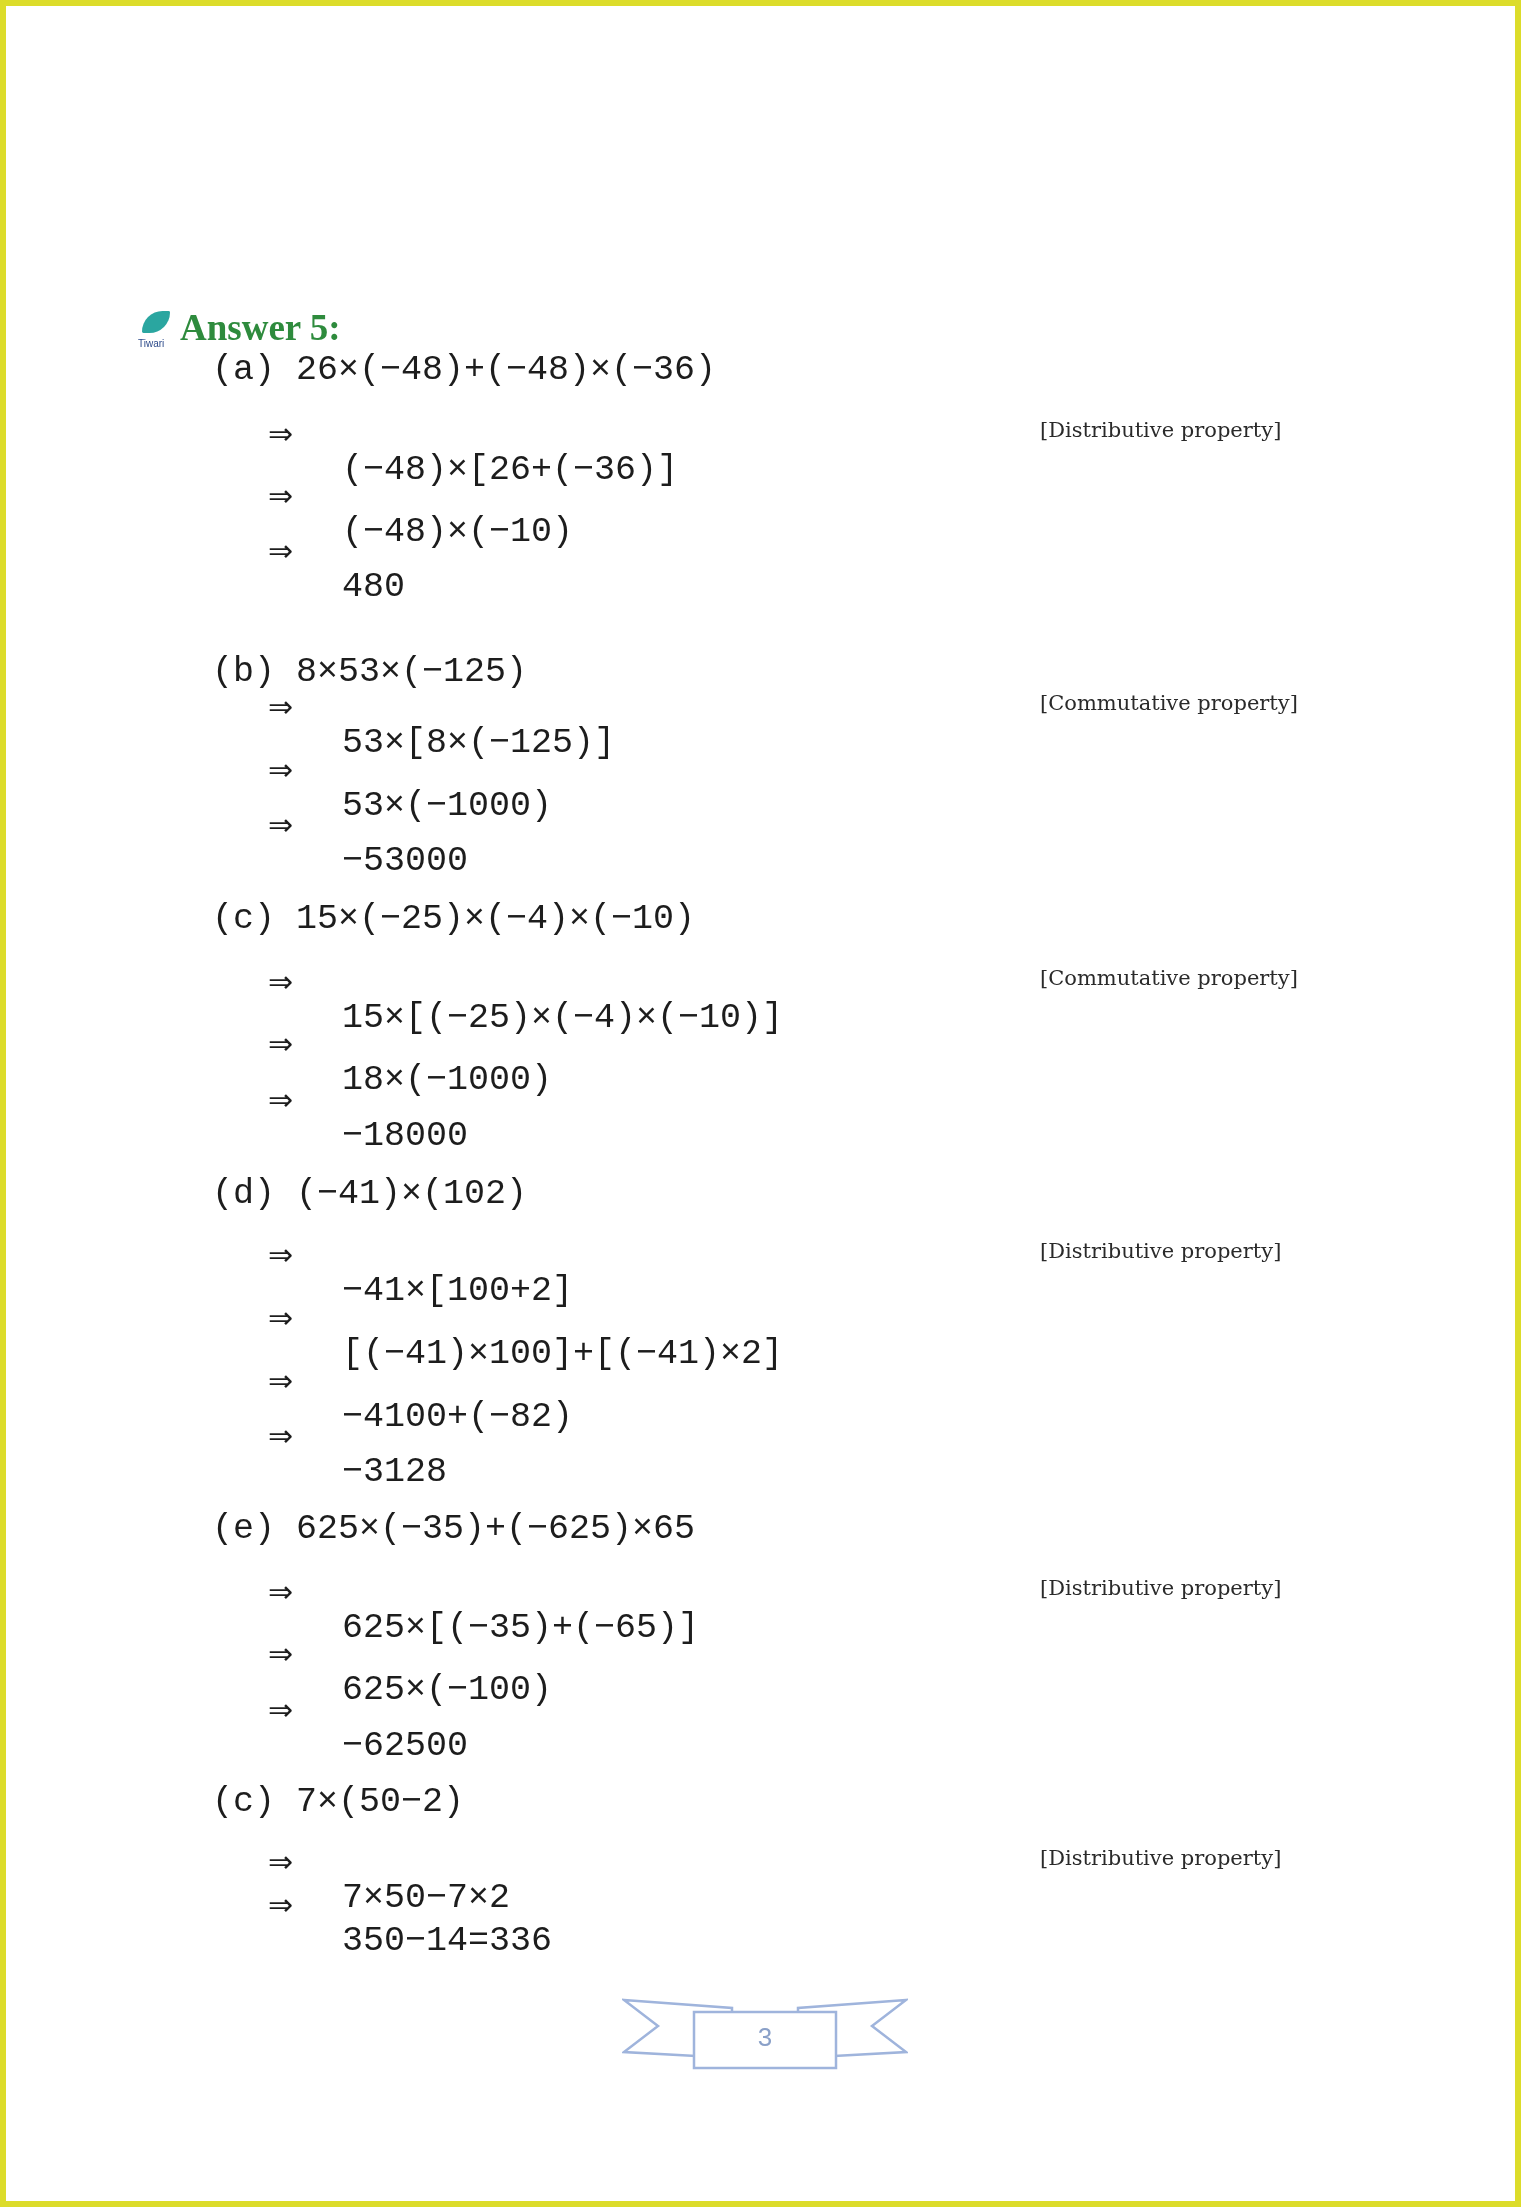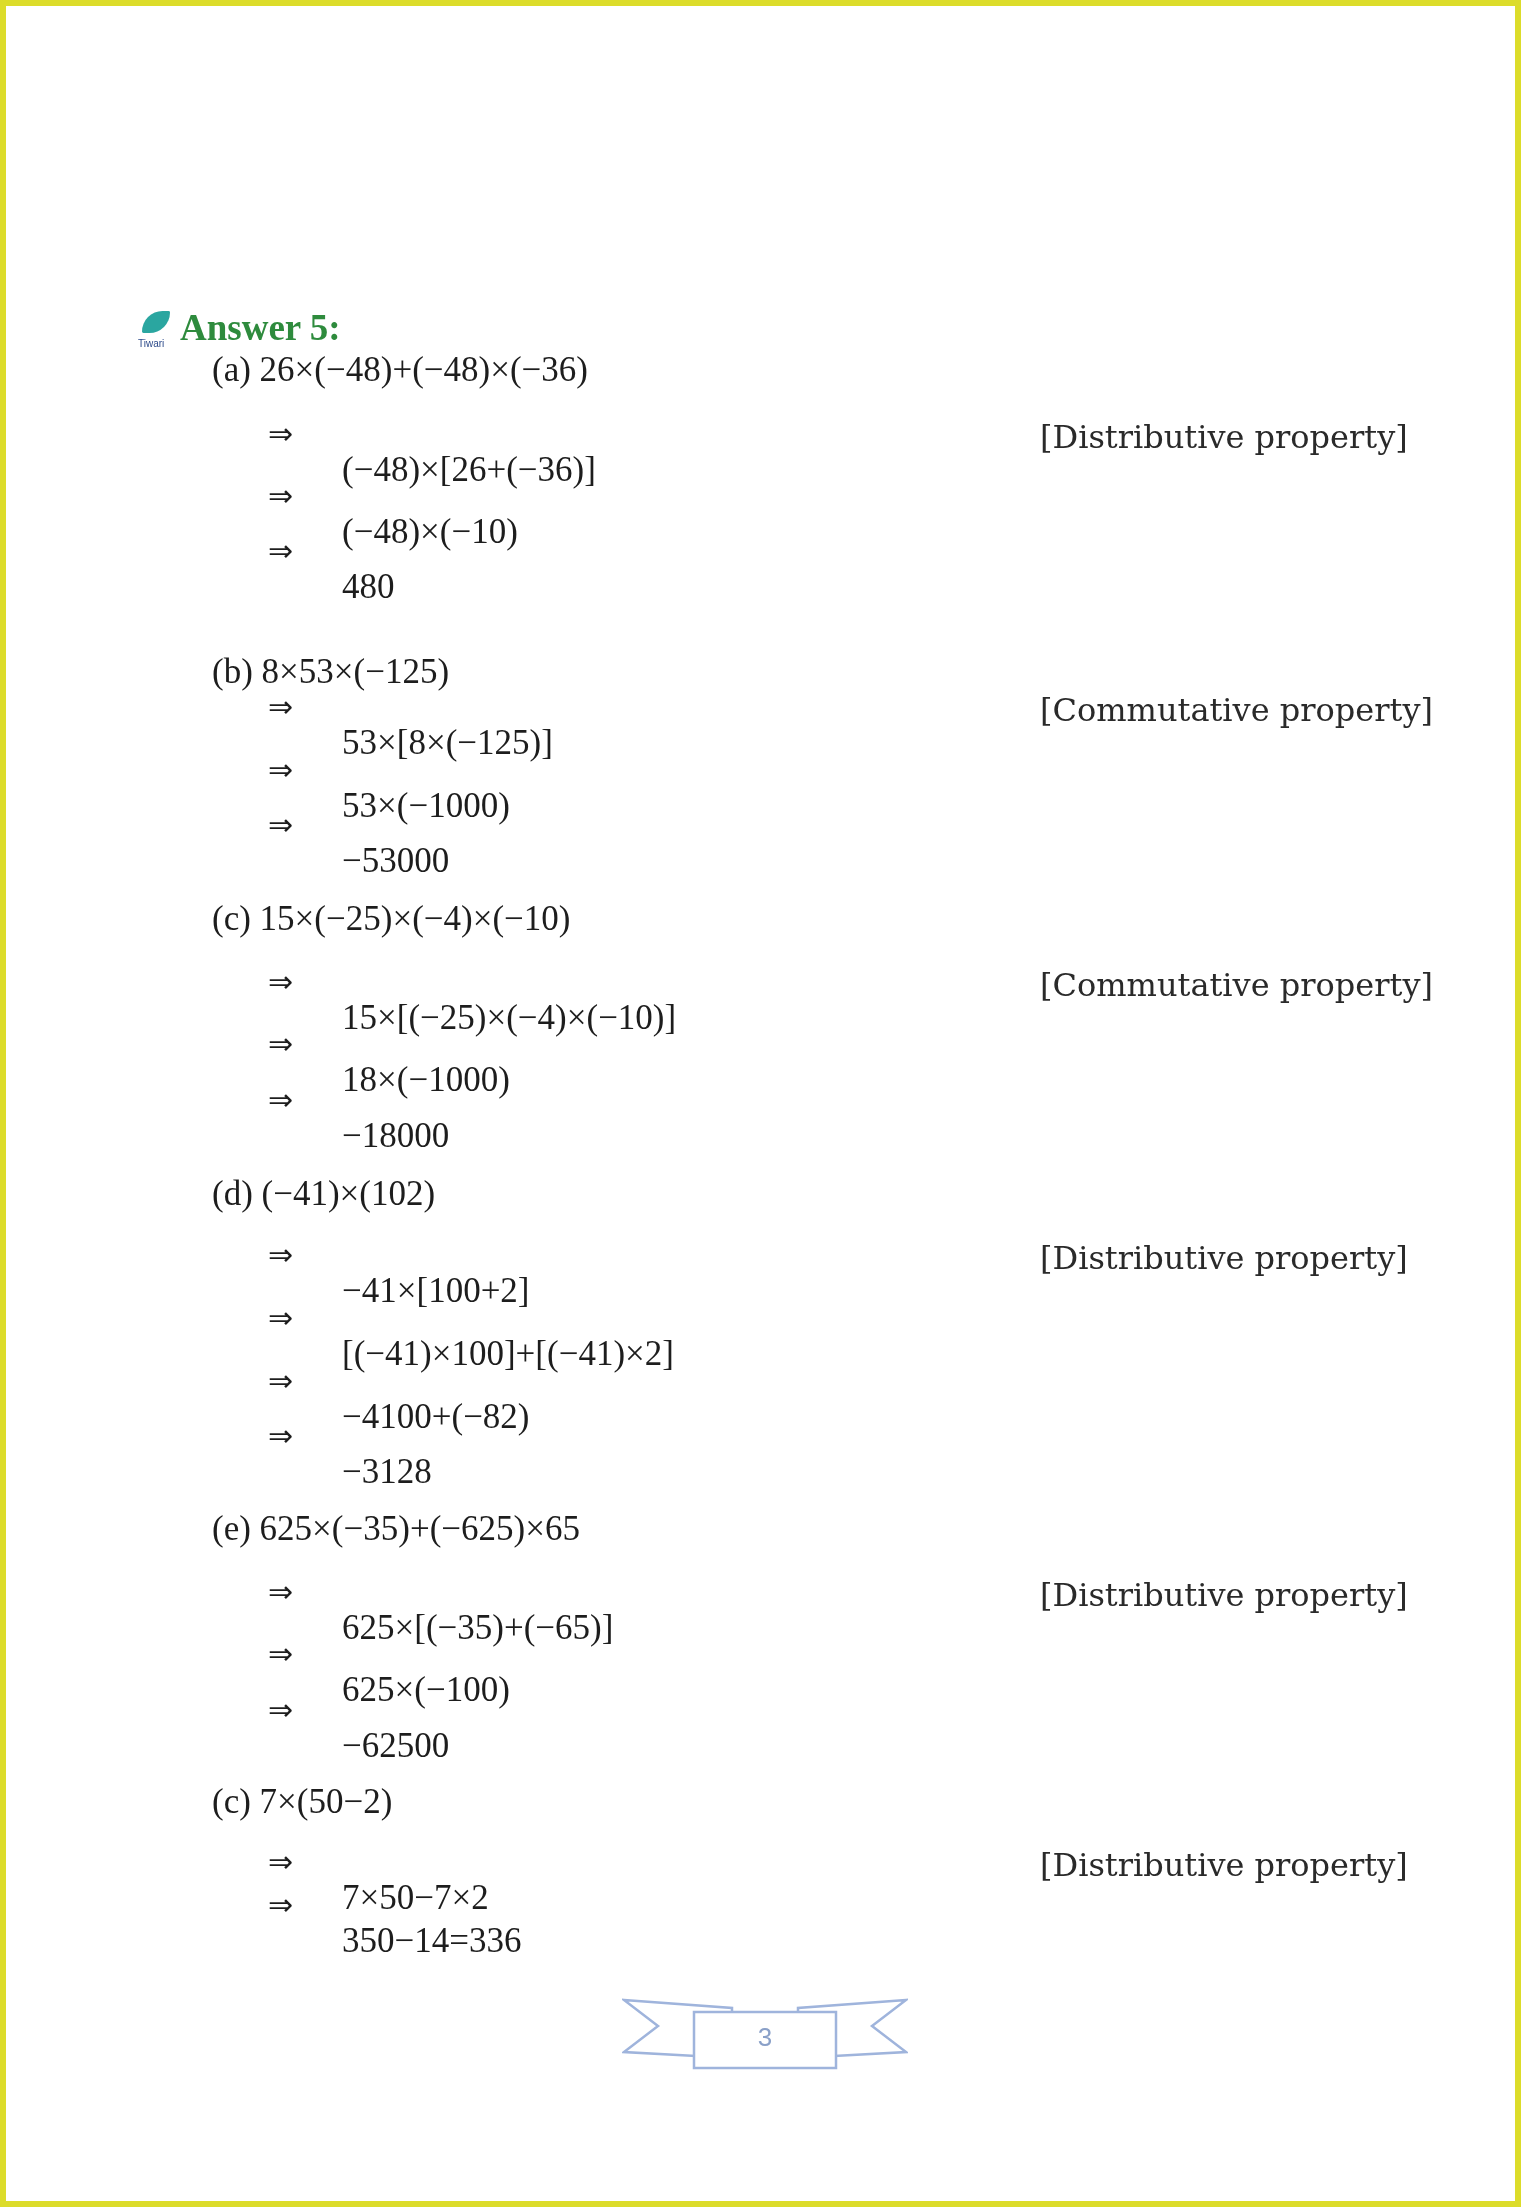--- a/index.html
+++ b/index.html
@@ -1,24 +1,24 @@
 <!DOCTYPE html>
 <html><head>
 <meta charset="utf-8">
 <style>
   html, body { margin:0; padding:0; }
   body { width:1521px; height:2207px; background:#dcdc2a; position:relative; overflow:hidden; }
   .page { position:absolute; left:6px; top:6px; width:1509px; height:2195px; background:#ffffff; }
-  .math { font-family:Liberation Serif, serif; color:#1d1d1d; font-size:35px; white-space:nowrap; position:absolute;text-align:center; }
+  .math { font-family:Liberation Mono, monospace; color:#1d1d1d; font-size:35px; white-space:nowrap; position:absolute;text-align:center; }
   .header { position:absolute; left:132px; top:300px; display:flex; align-items:flex-end; }
   .logo { width:34px; height:38px; position:relative; margin-right:8px; }
   .logo .leaf { position:absolute; left:4px; top:0; width:28px; height:22px; background:#2aa6a0; border-radius:28px 2px 28px 2px; }
   .logo .txt { position:absolute; left:0; bottom:0; font-family:"Liberation Sans", sans-serif; font-size:10px; color:#2c4a8a; }
   .title { font-family:"Liberation Serif", serif; font-weight:bold; font-size:37px; color:#2e8b3d; }
-  .prop { position:absolute; left:1034px; font-family:"DejaVu Serif", serif; font-size:32px; color:#2a2a2a; white-space:nowrap; }
+  .prop { position:absolute; left:1034px; font-family:"DejaVu Serif", serif; font-size:21px; color:#2a2a2a; white-space:nowrap; }
   .arrow { position:absolute; left:262px; font-family:"DejaVu Sans", sans-serif; font-size:30px; color:#1d1d1d; }
   .step { left:336px;margin-top:36px; }
   .q { left:206px; }
   .banner { position:absolute; left:616px; top:1990px; width:286px; height:80px; }
   .pg { position:absolute; left:0; width:100%; top:26px; text-align:center; font-family:"Liberation Sans", sans-serif; font-size:26px; color:#8aa0c8; }
 </style>
 </head>
 <body>
 
 <div class="page">

